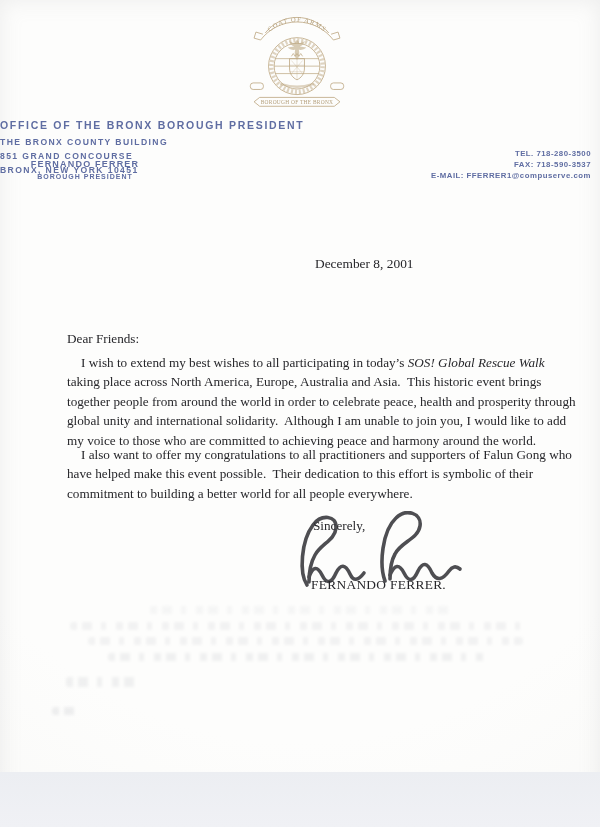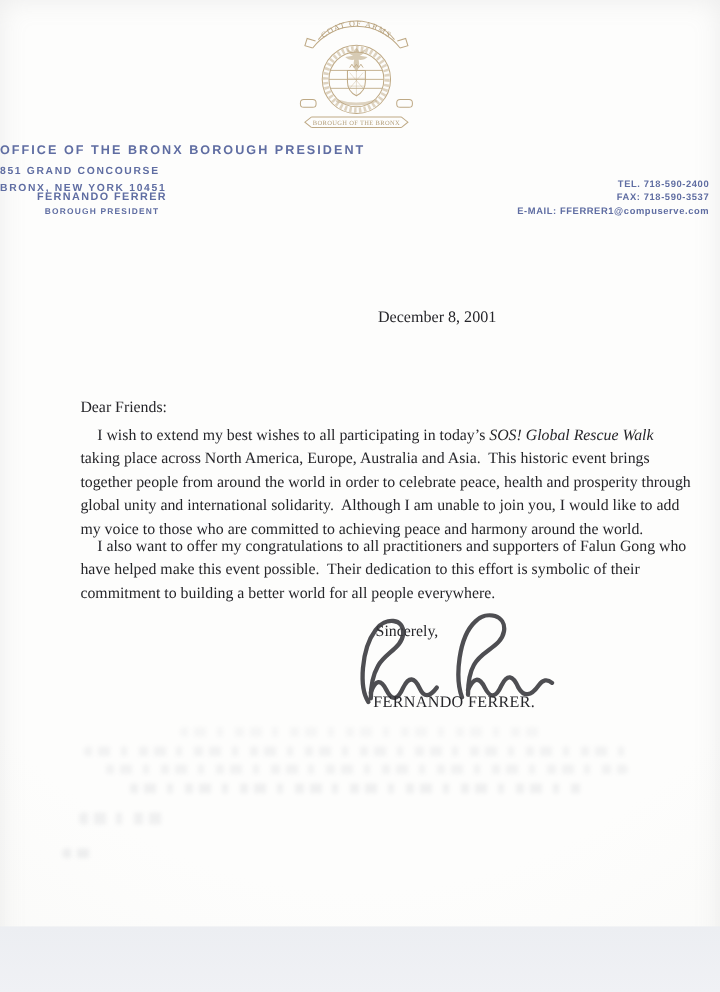--- a/index.html
+++ b/index.html
@@ -86,31 +86,32 @@
         <path id="topArc" d="M24,29.5 A45,45 0 0 1 96,29.5"></path>
       </defs>
     <text font-family="Liberation Serif, serif" font-size="7.2" fill="#a48a5e" letter-spacing="1">
       <textPath href="#topArc" startOffset="50%" text-anchor="middle">COAT OF ARMS</textPath>
     </text>
     <text x="60" y="99.6" text-anchor="middle" font-family="Liberation Serif, serif" font-size="5.8" fill="#a48a5e" letter-spacing="0.3">BOROUGH OF THE BRONX</text>
   </svg>
 
   <div class="abs sans center-block">
     <div class="lh1">OFFICE OF THE BRONX BOROUGH PRESIDENT</div>
+    <div class="lh2">THE BRONX COUNTY BUILDING</div>
     <div class="lh2">851 GRAND CONCOURSE</div>
     <div class="lh2">BRONX, NEW YORK 10451</div>
   </div>
 
   <div class="abs sans left-official">
     <div class="lo-name">FERNANDO FERRER</div>
     <div class="lo-title">BOROUGH PRESIDENT</div>
   </div>
 
   <div class="abs sans contact">
-    <div>TEL. 718-590-2400</div>
+    <div>TEL. 718-280-3500</div>
     <div>FAX: 718-590-3537</div>
     <div>E-MAIL: FFERRER1@compuserve.com</div>
   </div>
 
   <div class="abs date">December 8, 2001</div>
 
   <div class="abs salutation">Dear Friends:</div>
 
   <div class="abs para" style="top:353px">
     <div class="line indent"><span>I wish to extend my best wishes to all participating in today’s </span><span class="it">SOS! Global Rescue Walk</span></div>

